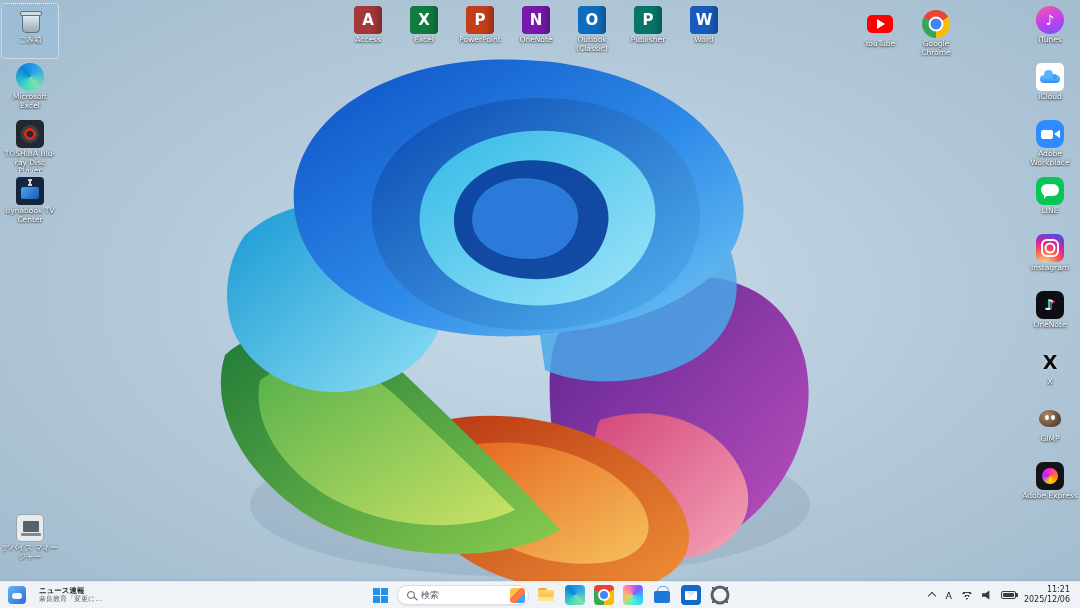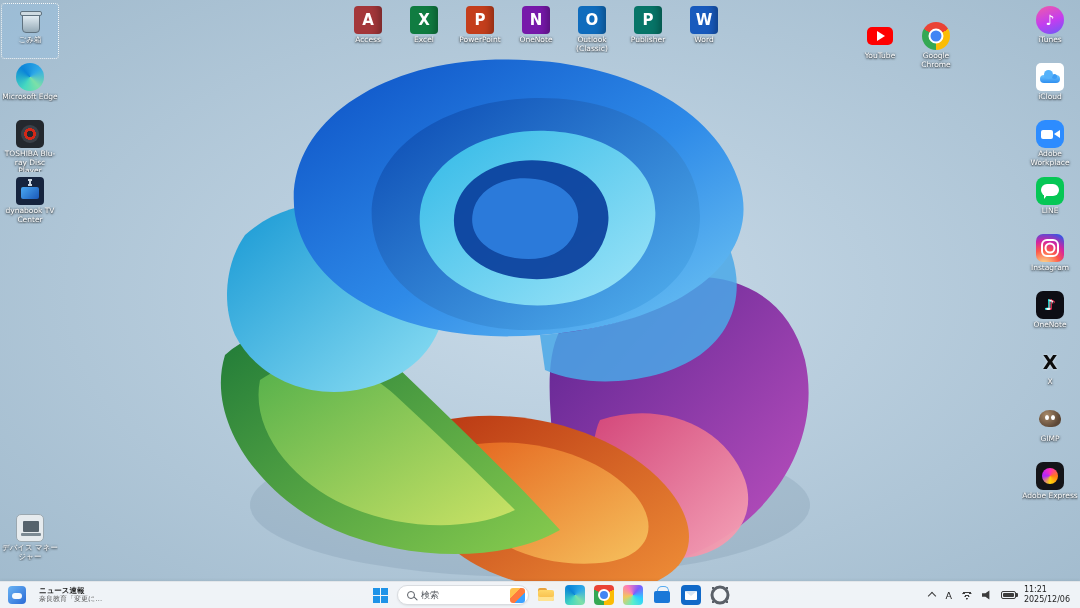--- a/index.html
+++ b/index.html
@@ -6,21 +6,21 @@
 html,body{width:1080px;height:608px;overflow:hidden}
 body{font-family:"DejaVu Sans","Liberation Sans",sans-serif}
 .screen{position:relative;width:1080px;height:608px;overflow:hidden;background:#a9c2d4}
 .wallpaper{position:absolute;inset:0;width:100%;height:100%;display:block}
 .col,.row{position:absolute;display:flex}
 .col{flex-direction:column;gap:3px}
 .row{flex-direction:row}
 .left-col{left:2px;top:4px}
 .right-col{right:2px;top:4px}
 .office-row{left:340px;top:4px}
-.web-row{left:852px;top:20px}
+.web-row{left:852px;top:8px}
 .devmgr-pos{left:2px;top:512px}
 .whatsapp-pos{right:58px;top:517px}
 .dcell{width:56px;height:54px;display:flex;flex-direction:column;align-items:center;padding-top:2px;border-radius:3px;cursor:default}
 .dcell.selected{background:rgba(150,190,225,.42);outline:1px dotted rgba(255,255,255,.85)}
 .dicon{position:relative;width:28px;height:28px;flex:0 0 auto;display:flex;align-items:center;justify-content:center;font-weight:700;color:#fff;font-size:15px;border-radius:5px}
 .dlabel{margin-top:2px;font-size:7.5px;line-height:1.15;color:#fff;text-align:center;text-shadow:0 1px 2px rgba(0,0,0,.8),0 0 3px rgba(0,0,0,.5);max-height:27px;overflow:hidden;width:56px;word-break:break-word}
 
 .ic-recycle-bin{background:none;border-radius:0}
 .ic-recycle-bin::before{content:"";position:absolute;left:6px;top:8px;width:16px;height:17px;background:linear-gradient(180deg,rgba(236,244,249,.92),rgba(148,168,180,.92));border:1px solid #5f7280;border-radius:2px 2px 4px 4px}
 .ic-recycle-bin::after{content:"";position:absolute;left:4px;top:5px;width:20px;height:3px;background:#cfdbe2;border:1px solid #5f7280;border-radius:2px}
@@ -100,21 +100,21 @@
 .ic-settings::before{content:"";position:absolute;left:50%;top:50%;transform:translate(-50%,-50%);width:13px;height:13px;border-radius:50%;border:3.5px solid #5a6068;background:#f2f5f8;z-index:1}
 .tray{position:absolute;right:0;top:0;bottom:0;display:flex;align-items:center;gap:8px;padding:0 10px}
 .chev{width:10px;height:10px;position:relative;cursor:pointer}
 .chev::before{content:"";position:absolute;left:2px;top:3px;width:5px;height:5px;border-left:1.5px solid #3c3c3c;border-top:1.5px solid #3c3c3c;transform:rotate(45deg)}
 .ime{font-size:9.5px;color:#222;font-weight:500;cursor:pointer}
 .wifi{width:14px;height:10px;cursor:pointer;background:radial-gradient(circle at 50% 100%,#3c3c3c 0 1.6px,transparent 1.6px 3.6px,#3c3c3c 3.6px 5px,transparent 5px 6.9px,#3c3c3c 6.9px 8.3px,transparent 8.3px);clip-path:polygon(50% 100%,0 0,100% 0)}
 .vol{width:11px;height:11px;background:#3c3c3c;cursor:pointer;clip-path:polygon(0 35%,32% 35%,68% 8%,68% 92%,32% 65%,0 65%)}
 .batt{width:15px;height:8px;border:1.2px solid #3c3c3c;border-radius:2px;position:relative;cursor:pointer}
 .batt::before{content:"";position:absolute;right:-3.4px;top:1.2px;width:2px;height:3.6px;background:#3c3c3c;border-radius:0 1px 1px 0}
 .batt::after{content:"";position:absolute;inset:1px;background:#3c3c3c;border-radius:1px}
-.clock{text-align:left;font-size:8px;color:#1e1e1e;line-height:1.3;cursor:pointer}
+.clock{text-align:right;font-size:8px;color:#1e1e1e;line-height:1.3;cursor:pointer}
 </style>
 </head>
 <body>
 
 <div class="screen">
 
   <svg class="wallpaper" viewBox="0 0 1080 608" preserveAspectRatio="none" xmlns="http://www.w3.org/2000/svg">
     <defs>
       <radialGradient id="bg" cx="52%" cy="48%" r="75%">
         <stop offset="0%" stop-color="#c8dae8"></stop>
@@ -179,21 +179,21 @@
     <path d="M515 258 C485 253 468 234 473 212 C478 188 505 175 535 179 C566 183 583 203 577 226 C571 250 548 263 515 258 Z" fill="#2f7fe0" opacity="0.9"></path>
   </svg>
 
   <div class="col left-col">
       <div class="dcell selected">
     <div class="dicon ic-recycle-bin"></div>
     <div class="dlabel">ごみ箱</div>
   </div>
       <div class="dcell">
     <div class="dicon ic-edge"></div>
-    <div class="dlabel">Microsoft Edge</div>
+    <div class="dlabel">Microsoft Excel</div>
   </div>
       <div class="dcell">
     <div class="dicon ic-bluray"></div>
     <div class="dlabel">TOSHIBA Blu-ray Disc Player</div>
   </div>
       <div class="dcell">
     <div class="dicon ic-tv"></div>
     <div class="dlabel">dynabook TV Center</div>
   </div>
     </div>

